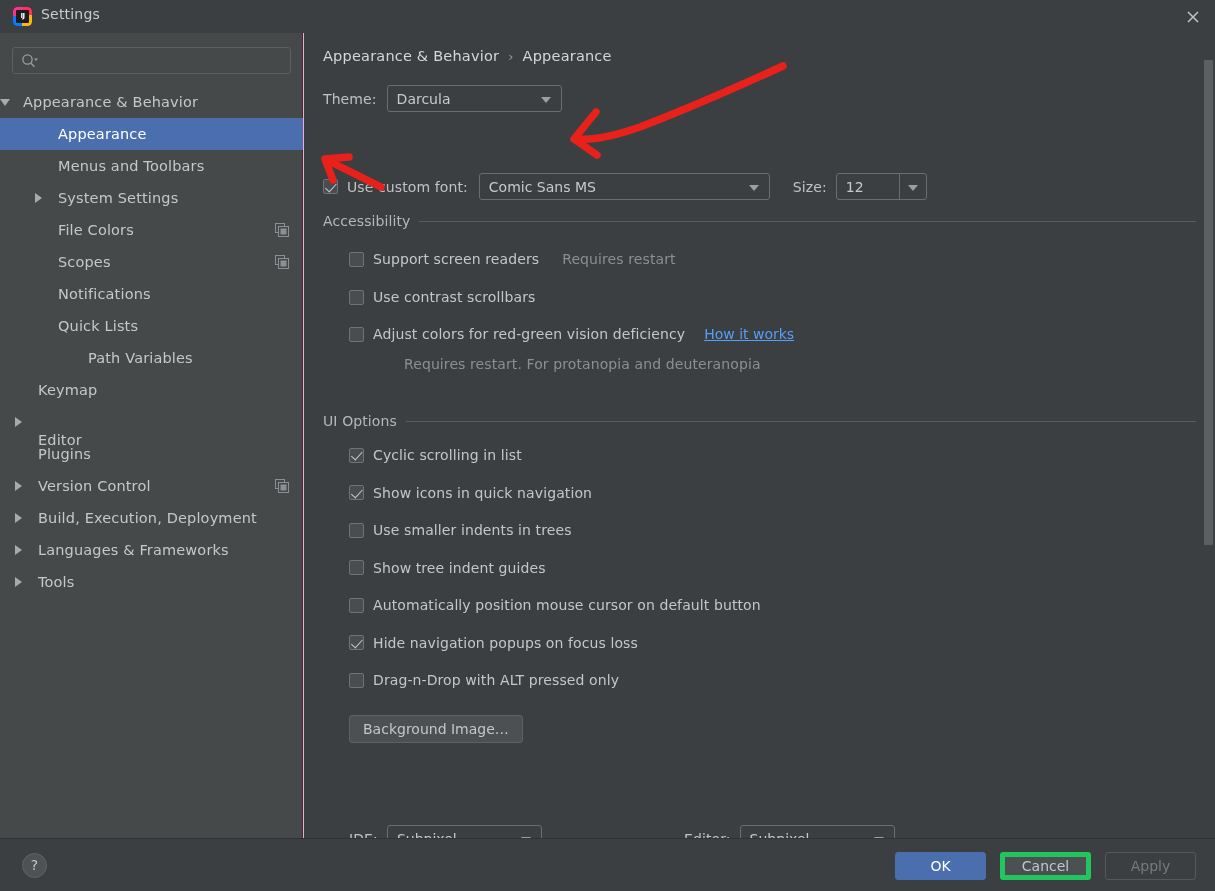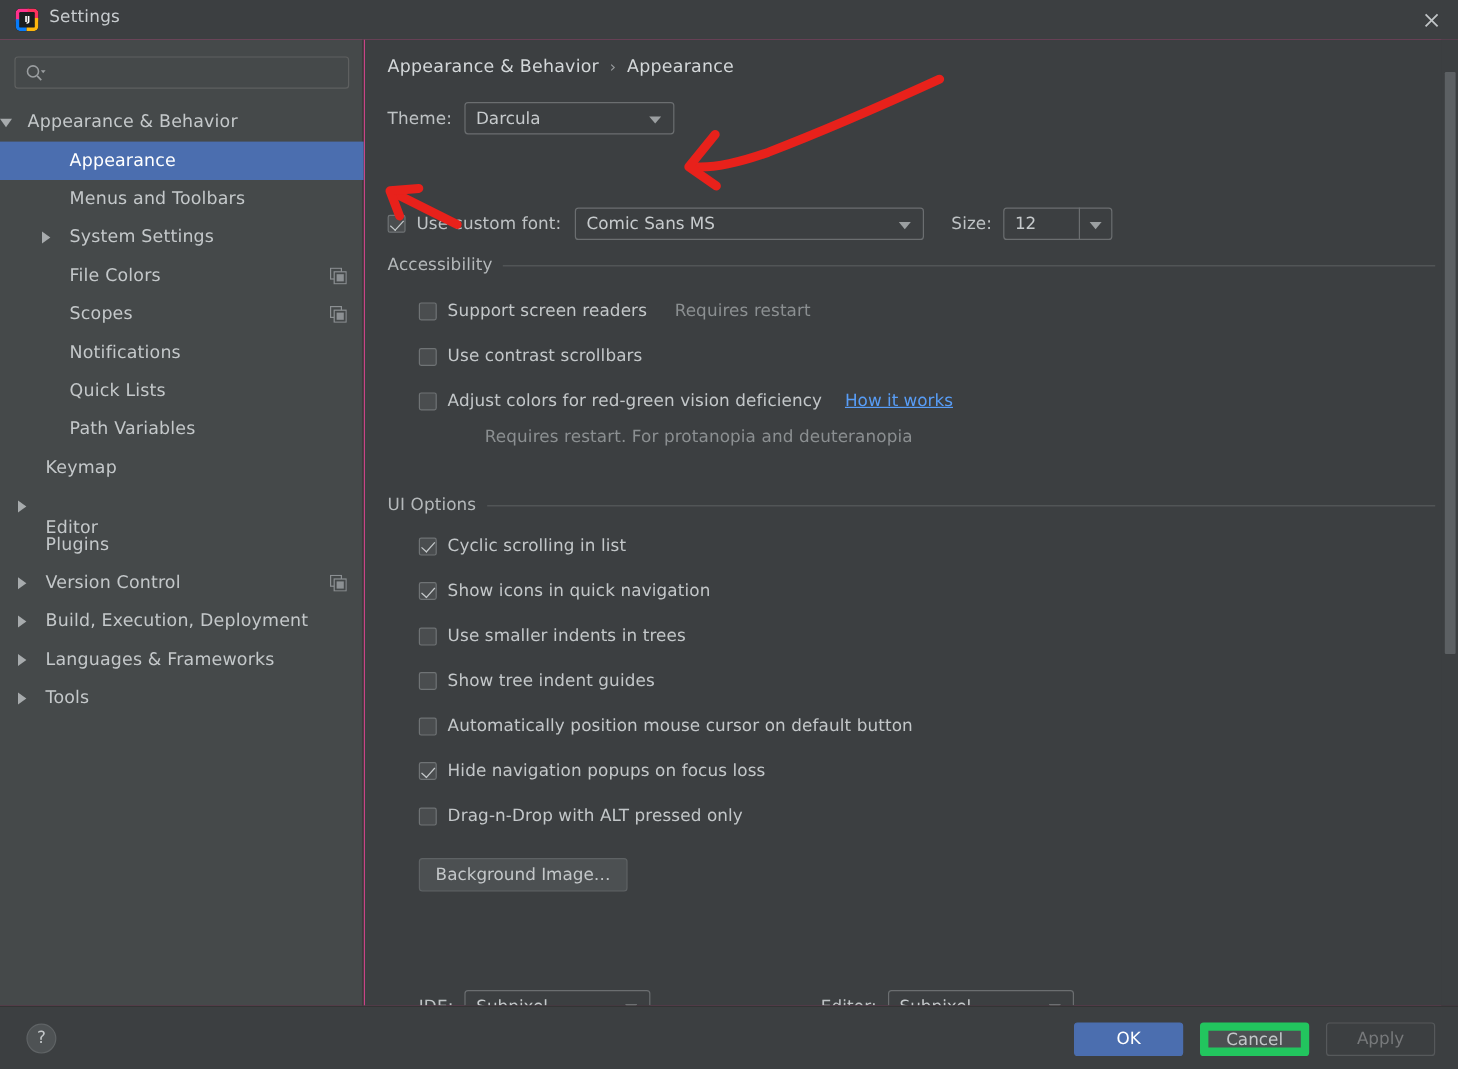--- a/index.html
+++ b/index.html
@@ -9,21 +9,21 @@
     height: 891px;
     overflow: hidden;
     background: #3c3f41;
     font-family: "DejaVu Sans", sans-serif;
   }
 
   #app {
     position: relative;
     width: 1215px;
     height: 891px;
-    background: #ec4899;
+    background: #f9a8d4;
     color: #bbbbbb;
   }
 
   
   .titlebar {
     position: absolute;
     left: 0; top: 0;
     width: 1215px; height: 33px;
     background: #3c3f41;
     display: flex;
@@ -339,21 +339,21 @@
     cursor: pointer;
     text-align: center;
   }
   .dlg-btn.primary {
     background: #4b6eaf;
     border: 1px solid #4b6eaf;
     color: #ffffff;
   }
   .dlg-btn.normal {
     background: #4c5052;
-    border: 7px solid #22c55e;
+    border: 5px solid #22c55e;
     color: #c3c7c9;
   }
   .dlg-btn.disabled {
     background: #3c3f41;
     border: 1px solid #56595b;
     color: #77797b;
     cursor: default;
   }
 
   
@@ -429,21 +429,21 @@
               <rect x="5.5" y="5.5" width="6" height="6" fill="#8c9093"></rect>
             </svg></span>
         </div>
         <div class="tree-row">
           <span class="lbl" style="margin-left: 58px;">Notifications</span>
         </div>
         <div class="tree-row">
           <span class="lbl" style="margin-left: 58px;">Quick Lists</span>
         </div>
         <div class="tree-row">
-          <span class="lbl" style="margin-left: 58px;">Path Variables</span>
+          <span class="lbl" style="margin-left: 88px;">Path Variables</span>
         </div>
         <div class="tree-row">
           <span class="lbl" style="margin-left: 38px;">Keymap</span>
         </div>
         <div class="tree-row">
           <span class="twisty right" style="left: 15px;"></span>
           <span class="lbl" style="margin-left: 38px; margin-top: 36px;">Editor</span>
         </div>
         <div class="tree-row">
           <span class="lbl" style="margin-left: 38px;">Plugins</span>

